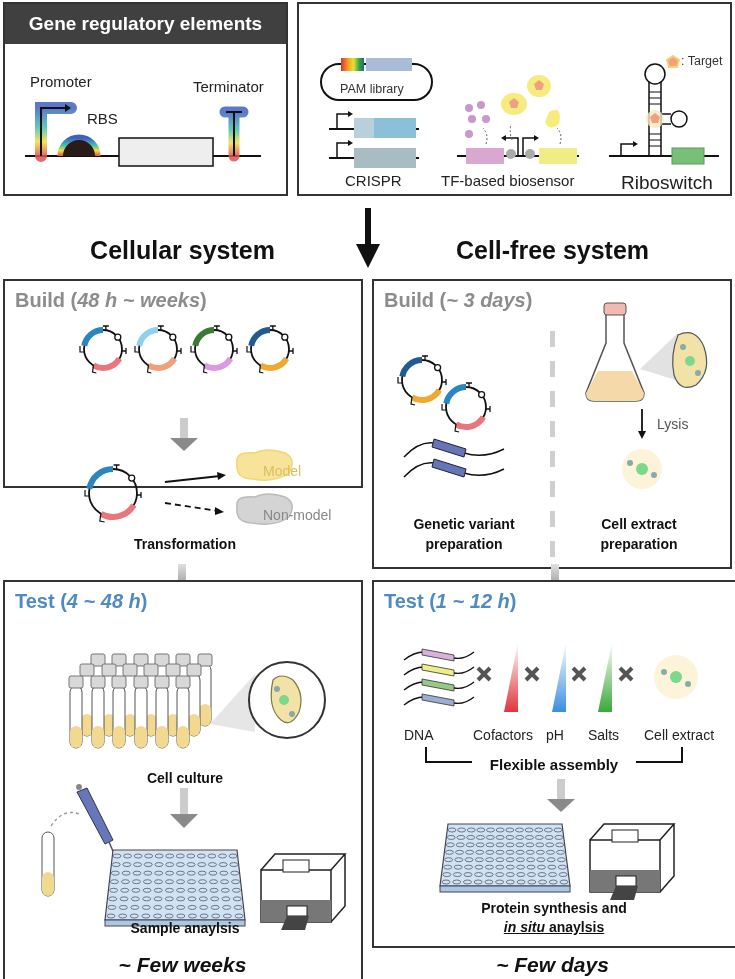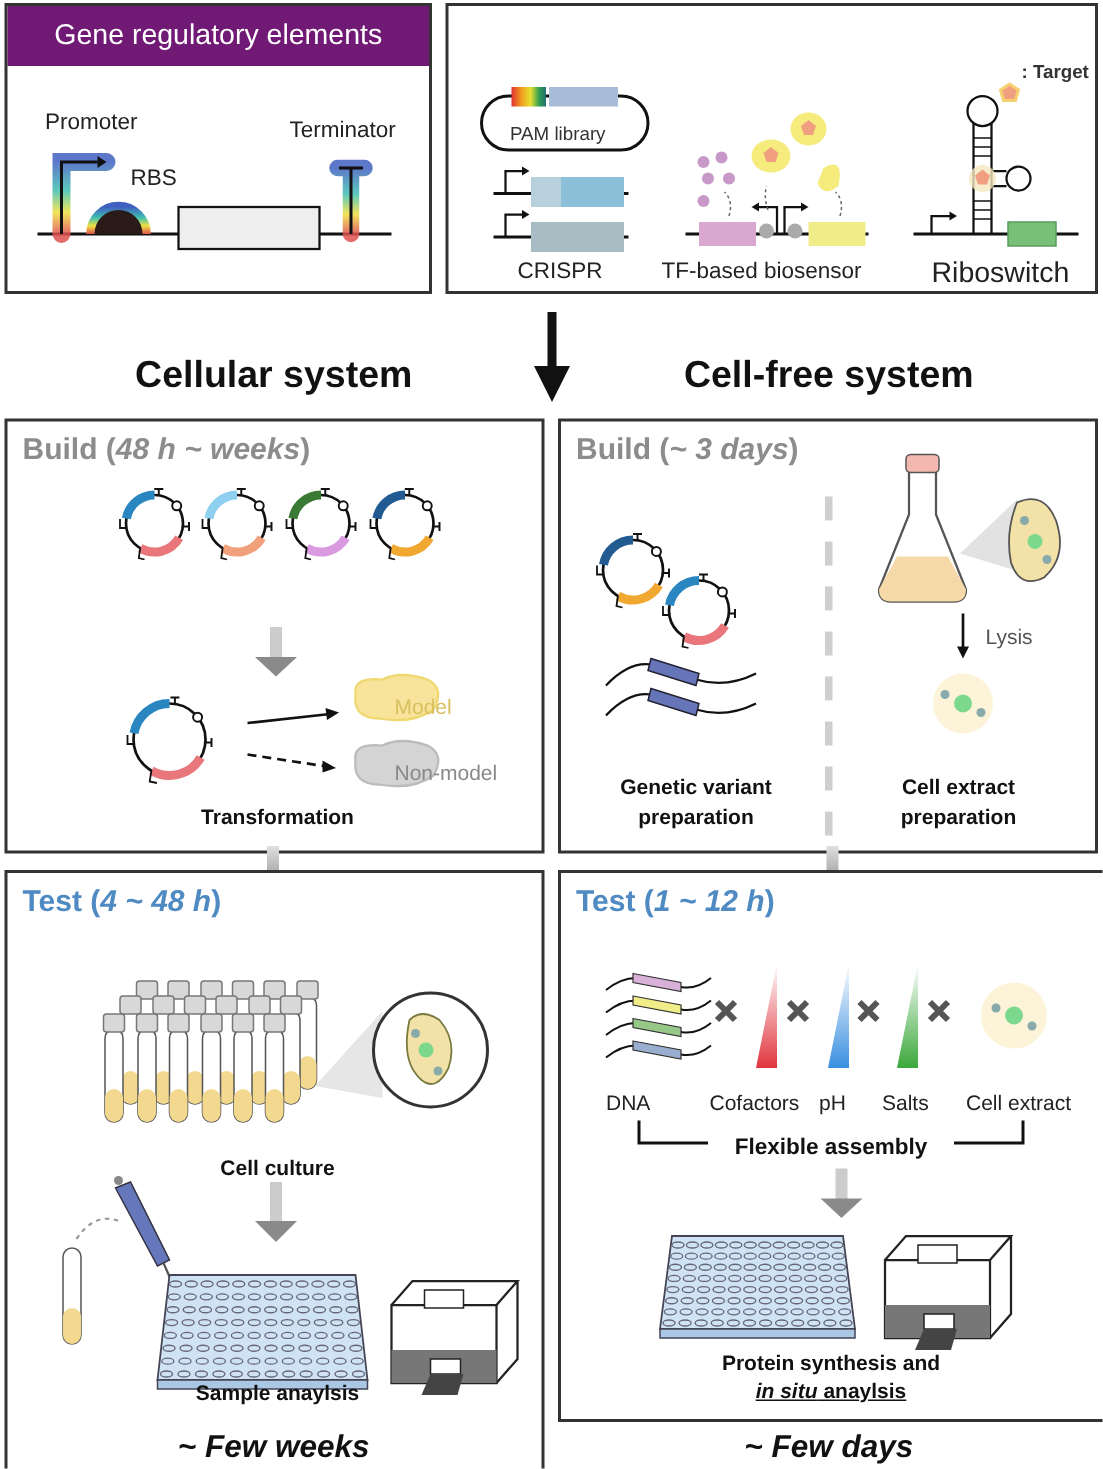--- a/index.html
+++ b/index.html
@@ -1,18 +1,18 @@
 <!DOCTYPE html>
 <html><head>
 <meta charset="utf-8">
 <style>
   html, body { margin: 0; padding: 0; background: #ffffff; }
   body { width: 735px; height: 979px; position: relative; overflow: hidden; font-family: "Liberation Sans", sans-serif; color: #111; }
   .panel { position: absolute; border: 2px solid #333; background: #fff; box-sizing: border-box; }
-  .panel-header { position: absolute; left: 0; top: 0; right: 0; height: 40px; background: #701a75; color: #fff; font-weight: normal; font-size: 19px; display: flex; align-items: center; justify-content: center; }
+  .panel-header { position: absolute; left: 0; top: 0; right: 0; height: 40px; background: #404040; color: #fff; font-weight: bold; font-size: 19px; display: flex; align-items: center; justify-content: center; }
   .sys-title { position: absolute; font-weight: bold; font-size: 25px; color: #111; text-align: center; }
   .stage-title { position: absolute; font-weight: bold; font-size: 20px; }
   .stage-title i { font-style: italic; }
   .build { color: #8c8c8c; }
   .test { color: #4f8ac2; }
   .lbl { position: absolute; font-size: 14px; color: #222; text-align: left; white-space: nowrap; }
   .lbl-bold { position: absolute; font-size: 14px; font-weight: bold; color: #111; text-align: center; white-space: nowrap; }
   .lbl-small { position: absolute; font-size: 12.5px; color: #333; white-space: nowrap; }
   .footer { position: absolute; font-size: 21px; font-weight: bold; font-style: italic; color: #111; text-align: center; }
   svg { position: absolute; overflow: visible; }
@@ -44,21 +44,21 @@
     <path d="M58 152 A16 16 0 0 1 90 152 Z" fill="#2a1a18"></path>
 
     <rect x="114" y="134" width="94" height="28" fill="#eeeeee" stroke="#111" stroke-width="1.5"></rect>
 
     <path d="M229 152 L229 108 M220 108 L238 108" fill="none" stroke="url(#rainbowV)" stroke-width="11" stroke-linecap="round" opacity="0.85"></path>
     <path d="M229 152 L229 108 M221 108 L237 108" fill="none" stroke="#111" stroke-width="2"></path>
   </svg>
 </div>
 
 <div class="panel" style="left:297px;top:2px;width:435px;height:194px;">
-  <div class="lbl-small" style="left:382px;top:37px;font-weight:bold;">: Target</div>
+  <div class="lbl-small" style="left:382px;top:50px;">: Target</div>
   <div class="lbl-small" style="left:41px;top:78px;">PAM library</div>
   <div class="lbl-small" style="left:67px;top:117px;color:#345;">gRNA</div>
   <div class="lbl-small" style="left:72px;top:146px;color:#345;">Cas</div>
   <div class="lbl" style="left:46px;top:168px;font-size:15px;">CRISPR</div>
   <div class="lbl" style="left:142px;top:168px;font-size:15px;">TF-based biosensor</div>
   <div class="lbl" style="left:322px;top:168px;font-size:19px;">Riboswitch</div>
   <svg style="left:0;top:0;" width="435" height="194">
     <defs>
       <linearGradient id="rainbowH" x1="0" y1="0" x2="1" y2="0">
         <stop offset="0" stop-color="#e03030"></stop>
@@ -129,21 +129,21 @@
 </div>
 
 <svg style="left:354px;top:208px;" width="28" height="60">
   <rect x="11" y="0" width="6" height="40" fill="#111"></rect>
   <polygon points="2,36 26,36 14,60" fill="#111"></polygon>
 </svg>
 
 <div class="sys-title" style="left:0;top:236px;width:365px;">Cellular system</div>
 <div class="sys-title" style="left:370px;top:236px;width:365px;">Cell-free system</div>
 
-<div class="panel" style="left:3px;top:279px;width:360px;height:290px;text-decoration:underline;">
+<div class="panel" style="left:3px;top:279px;width:360px;height:209px;text-decoration:underline;">
   <div class="stage-title build" style="left:10px;top:8px;">
     <span>Build (</span><i>48 h ~ weeks</i><span>)</span>
   </div>
   <svg id="plasmid-row" style="left:0;top:0;" width="360" height="290">
       <g transform="translate(0,-15)">
         <circle cx="98" cy="83" r="19" fill="none" stroke="#111" stroke-width="1.8"></circle>
         <path d="M79.28865269276804 79.70068462432832 A19 19 0 0 1 98 64" fill="none" stroke="#2a86c0" stroke-width="6"></path>
         <path d="M114.45448267190434 92.5 A19 19 0 0 1 88.5 99.45448267190434" fill="none" stroke="#e8767a" stroke-width="6"></path>
         <circle cx="112.82" cy="71.22" r="3" fill="#fff" stroke="#111" stroke-width="1.3"></circle>
         <path d="M100.85 60 L100.85 64 M97.85 60 L103.85 60" stroke="#111" stroke-width="1.3"></path>

